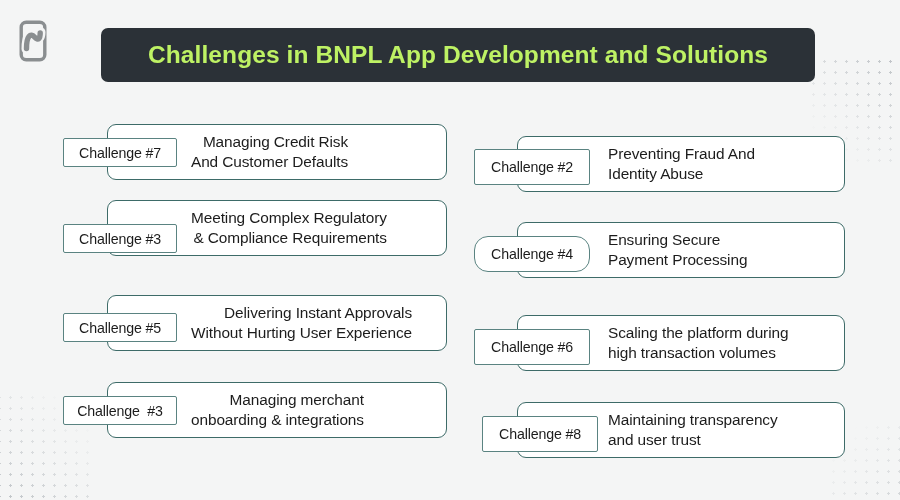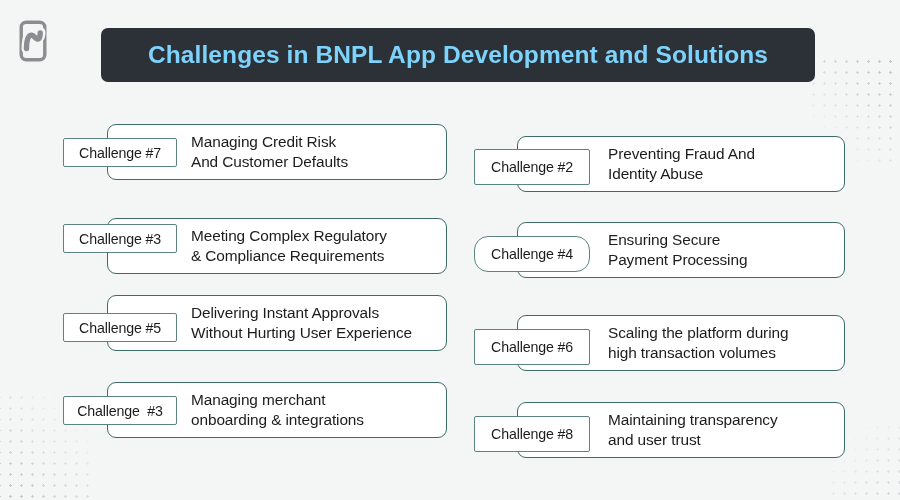--- a/index.html
+++ b/index.html
@@ -66,21 +66,21 @@
     top: 28px;
     width: 714px;
     height: 54px;
     background: #2b3137;
     border-radius: 7px;
     display: flex;
     align-items: center;
     justify-content: center;
   }
   .title-text {
-    color: #7dd3fc;
+    color: #bef264;
     font-size: 24.5px;
     font-weight: bold;
     letter-spacing: .1px;
     white-space: nowrap;
   }
 
   
   .card {
     position: absolute;
     box-sizing: border-box;
@@ -110,21 +110,21 @@
   }
   .tag-text {
     font-size: 14.2px;
     color: #1c1c1c;
     white-space: pre;
     letter-spacing: -0.15px;
   }
 
   
   .col-left .card  { left: 107px; width: 340px; height: 56px; }
-  .col-left .card .card-body { margin-left: 83px; }
+  .col-left .card .card-body { margin-left: 83px; text-align: right; }
   .col-left .tag   { left: 63px;  width: 114px; height: 29px; }
 
   
   .col-right .card { left: 517px; width: 328px; height: 56px; }
   .col-right .card .card-body { margin-left: 90px; }
   .col-right .tag  { left: 474px; width: 116px; height: 36px; }
 </style>
 </head>
 <body>
 
@@ -145,21 +145,21 @@
 </div>
 
 <div class="col-left">
     <div class="card" style="top: 124px;">
       <div class="card-body">Managing Credit Risk
 And Customer Defaults</div>
     </div>
     <div class="tag" style="top: 138px;">
       <span class="tag-text">Challenge #7</span>
     </div>
-    <div class="card" style="top: 218px;">
+    <div class="card" style="top: 200px;">
       <div class="card-body">Meeting Complex Regulatory
 &amp; Compliance Requirements</div>
     </div>
     <div class="tag" style="top: 224px;">
       <span class="tag-text">Challenge #3</span>
     </div>
     <div class="card" style="top: 295px;">
       <div class="card-body">Delivering Instant Approvals
 Without Hurting User Experience</div>
     </div>
@@ -193,16 +193,16 @@
       <div class="card-body">Scaling the platform during
 high transaction volumes</div>
     </div>
     <div class="tag" style="top: 329px;">
       <span class="tag-text">Challenge #6</span>
     </div>
     <div class="card" style="top: 402px;">
       <div class="card-body">Maintaining transparency
 and user trust</div>
     </div>
-    <div class="tag" style="top: 416px;">
+    <div class="tag" style="top: 416px; margin-left: 8px;">
       <span class="tag-text">Challenge #8</span>
     </div>
   </div>
 
 </body></html>

